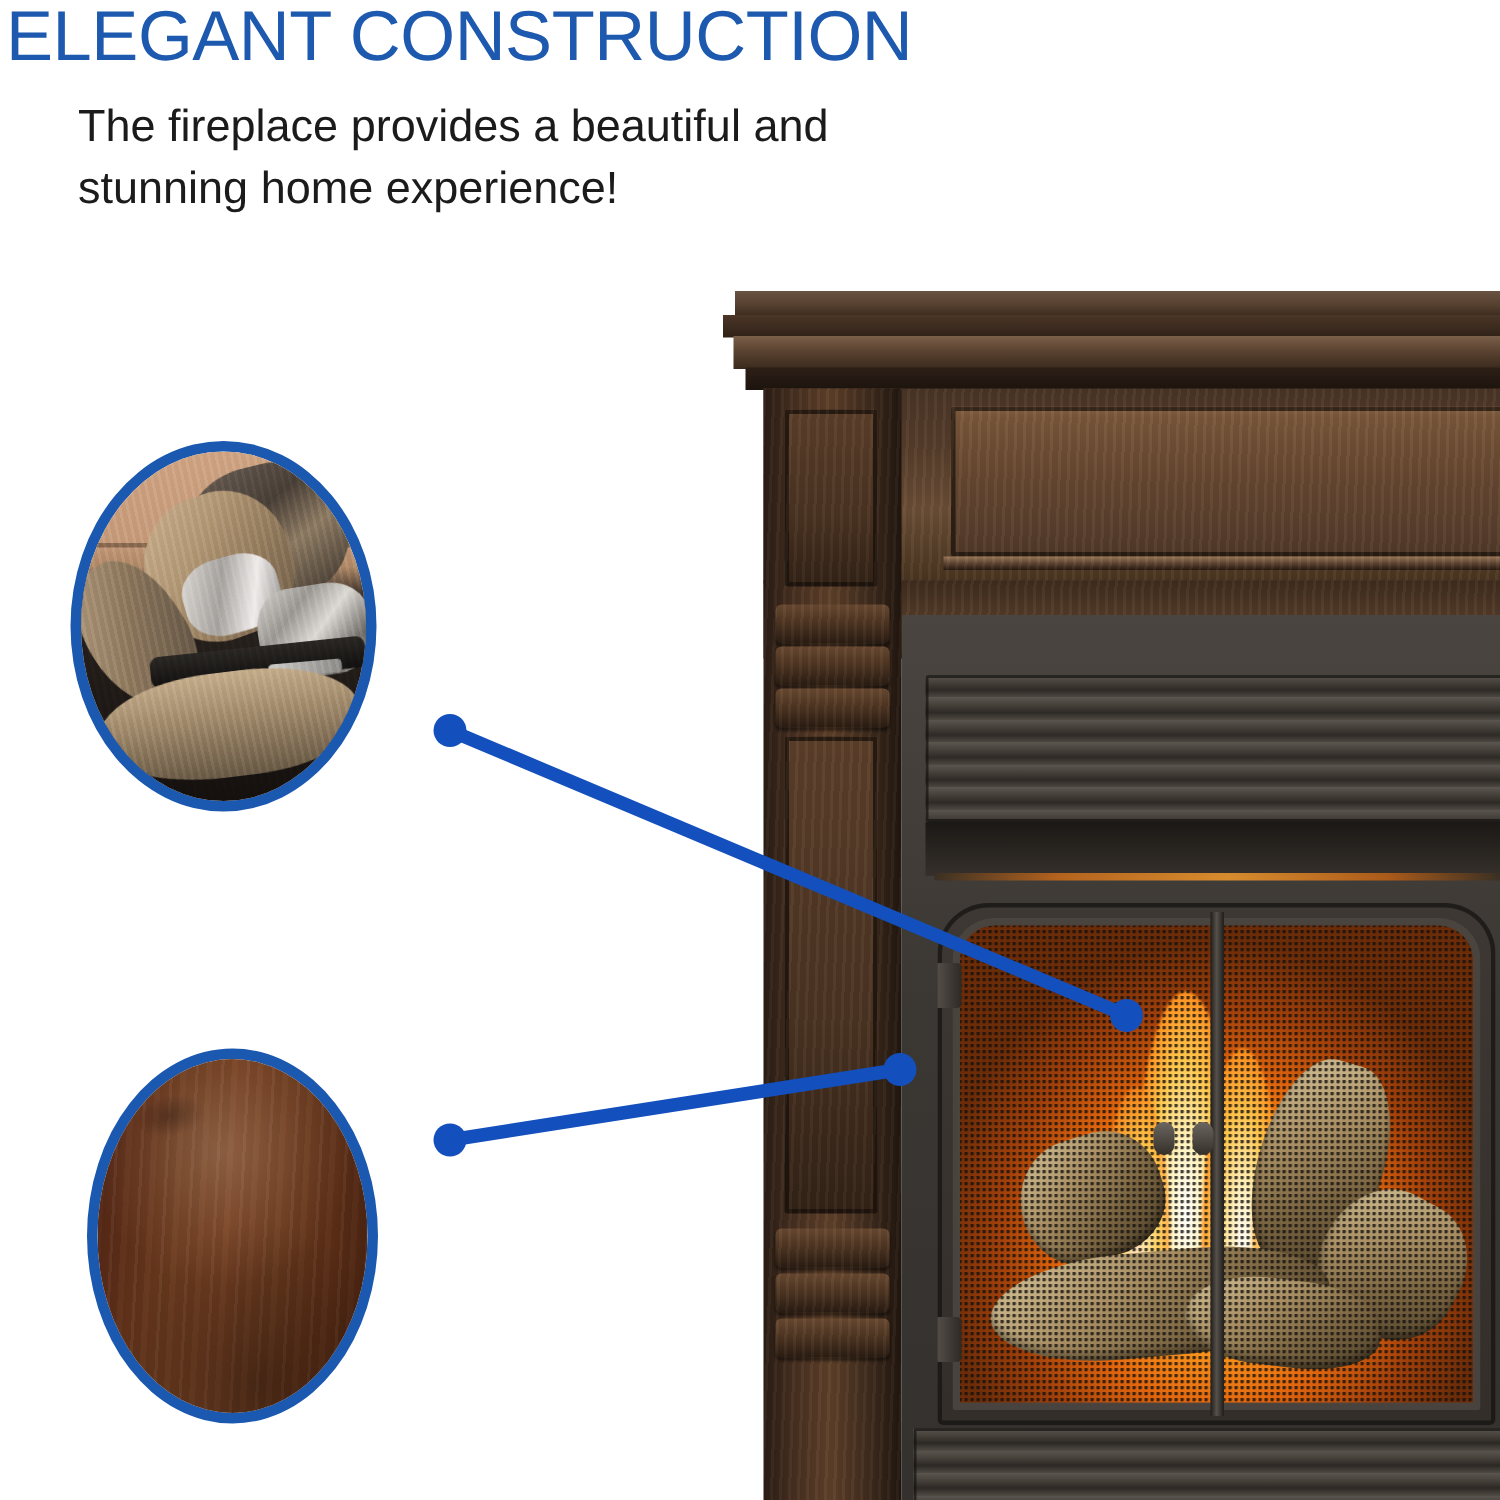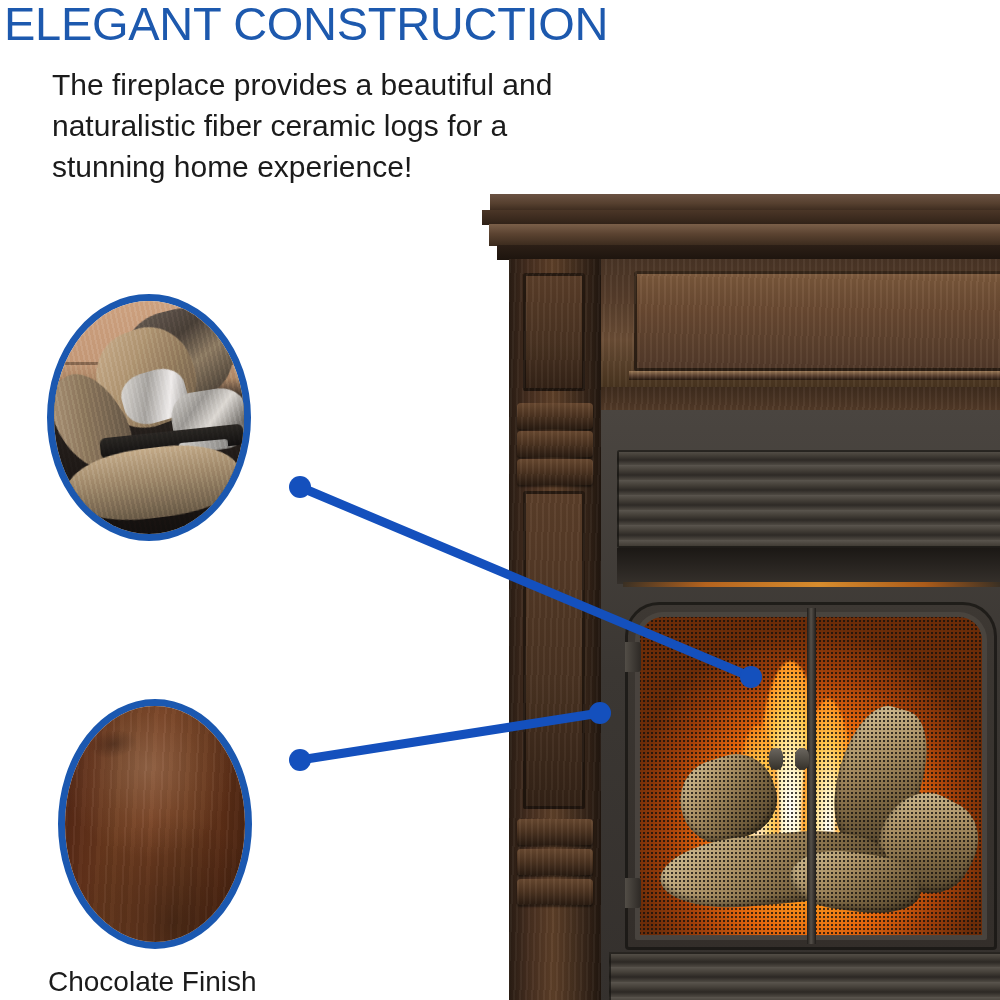--- a/index.html
+++ b/index.html
@@ -364,21 +364,20 @@
 </style>
 </head>
 <body>
 
 <div id="stage">
 
   <div class="headline">ELEGANT CONSTRUCTION</div>
 
   <div class="bodycopy">
     <div>The fireplace provides a beautiful and</div>
-    <div>naturalistic fiber ceramic logs for a</div>
     <div>stunning home experience!</div>
   </div>
 
   <div id="fireplace">
 
     <div class="crown-a"></div>
     <div class="crown-b"></div>
     <div class="crown-c"></div>
     <div class="crown-d"></div>
 
@@ -467,15 +466,14 @@
   </div>
 
   <div class="swatch" id="swatch-finish">
     <div class="swatch-inner">
       <div class="wood-bg"></div>
       <div class="wood-grain"></div>
       <div class="wood-knot"></div>
       <div class="wood-sheen"></div>
     </div>
   </div>
-  <div class="callout-label" id="label-finish">Chocolate Finish</div>
 
 </div>
 
 </body></html>

